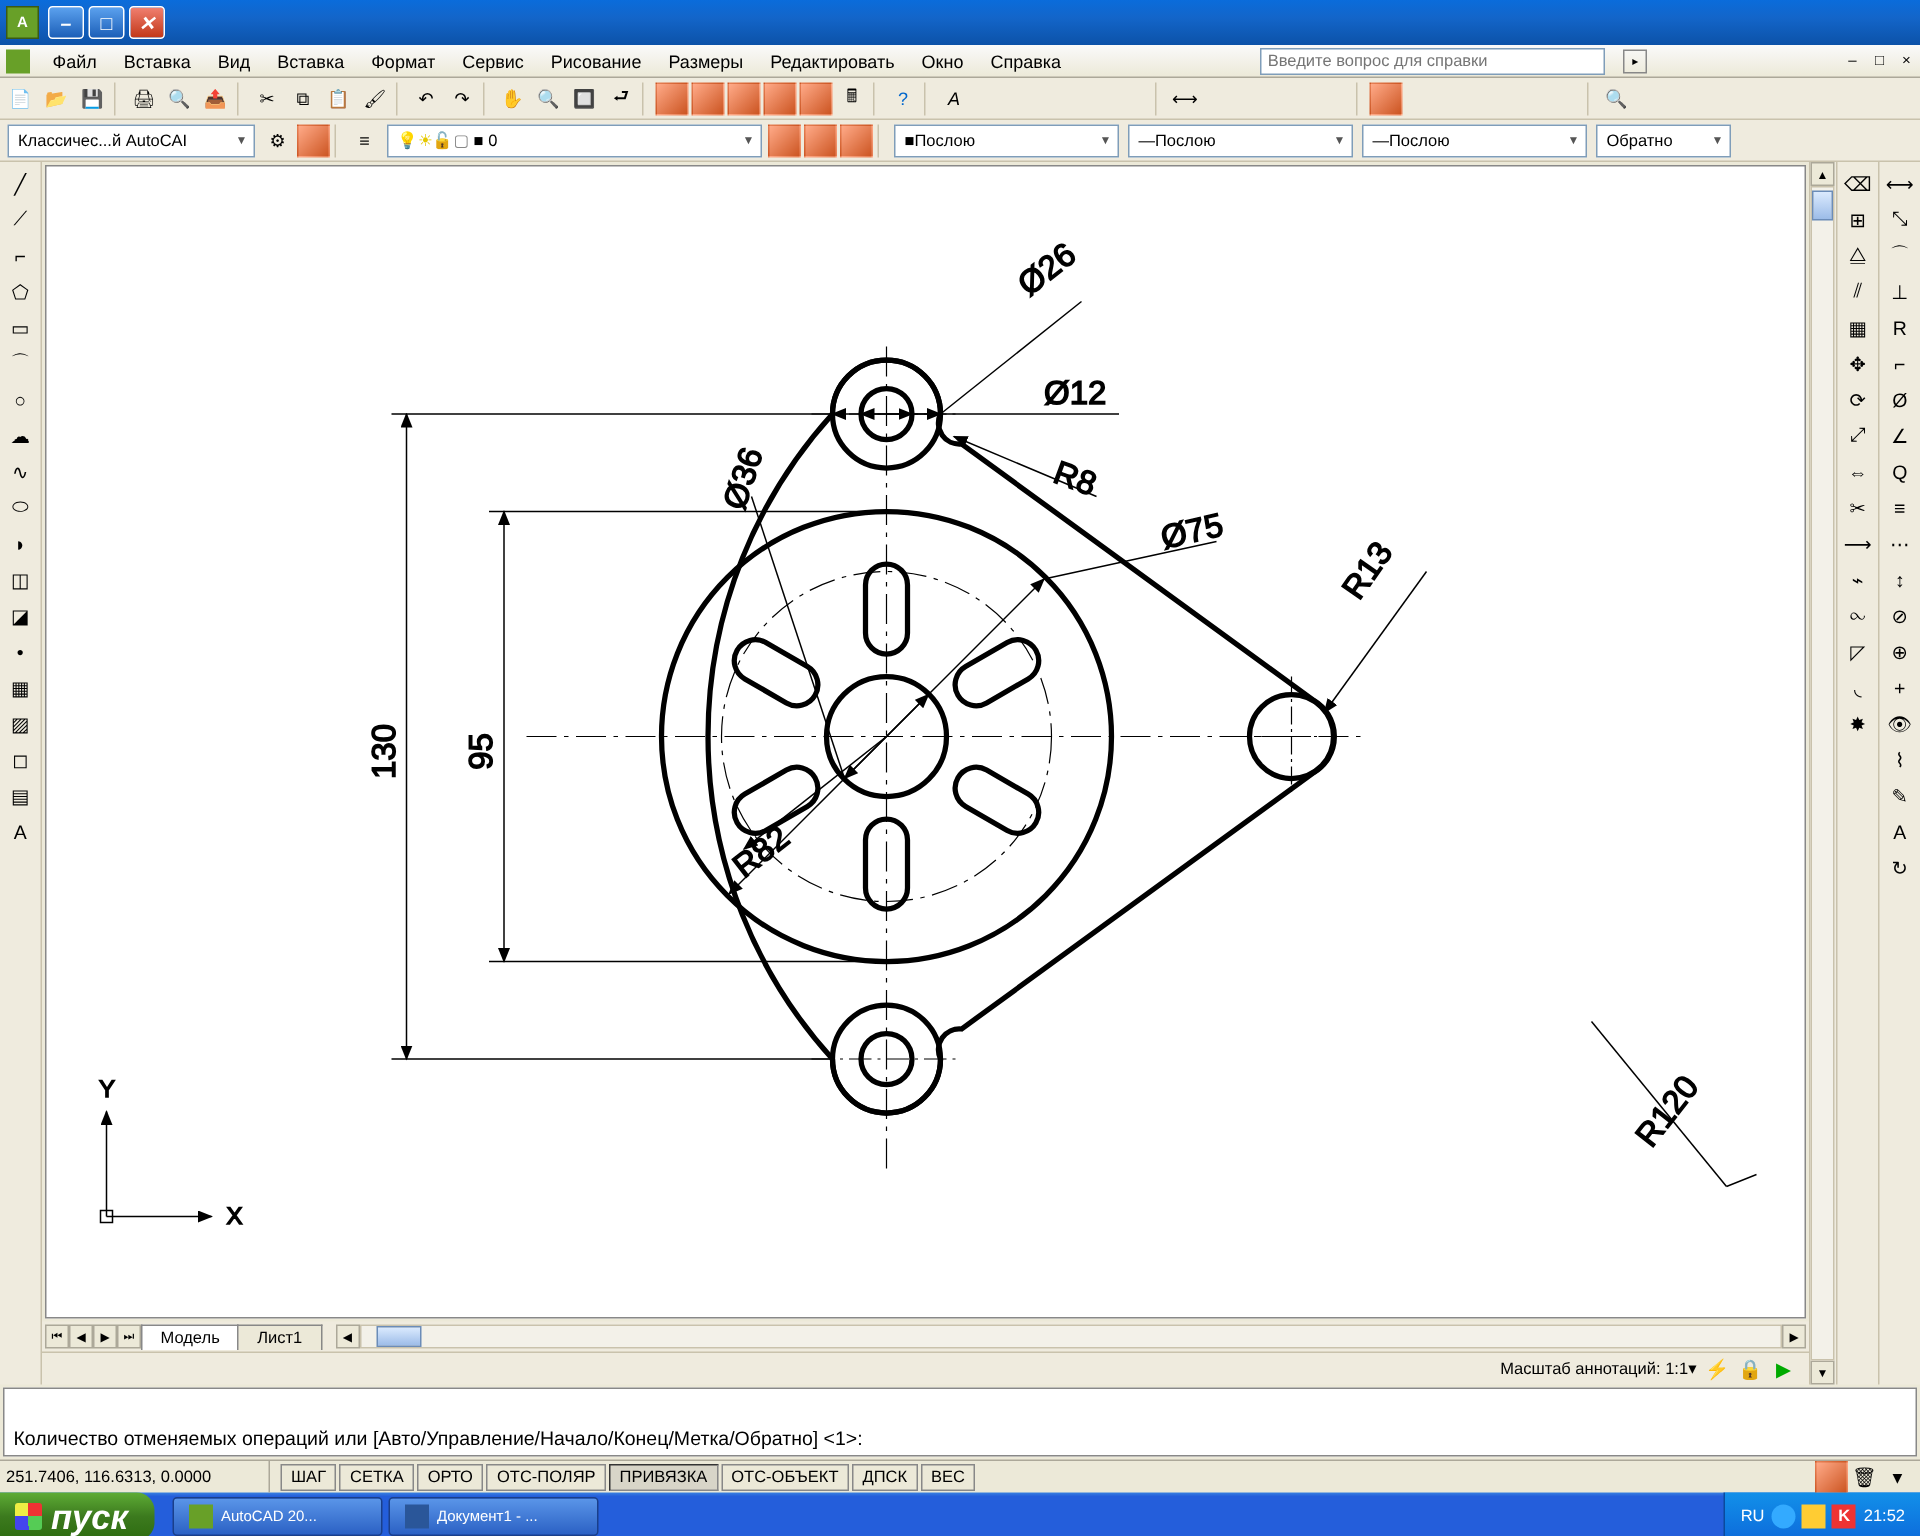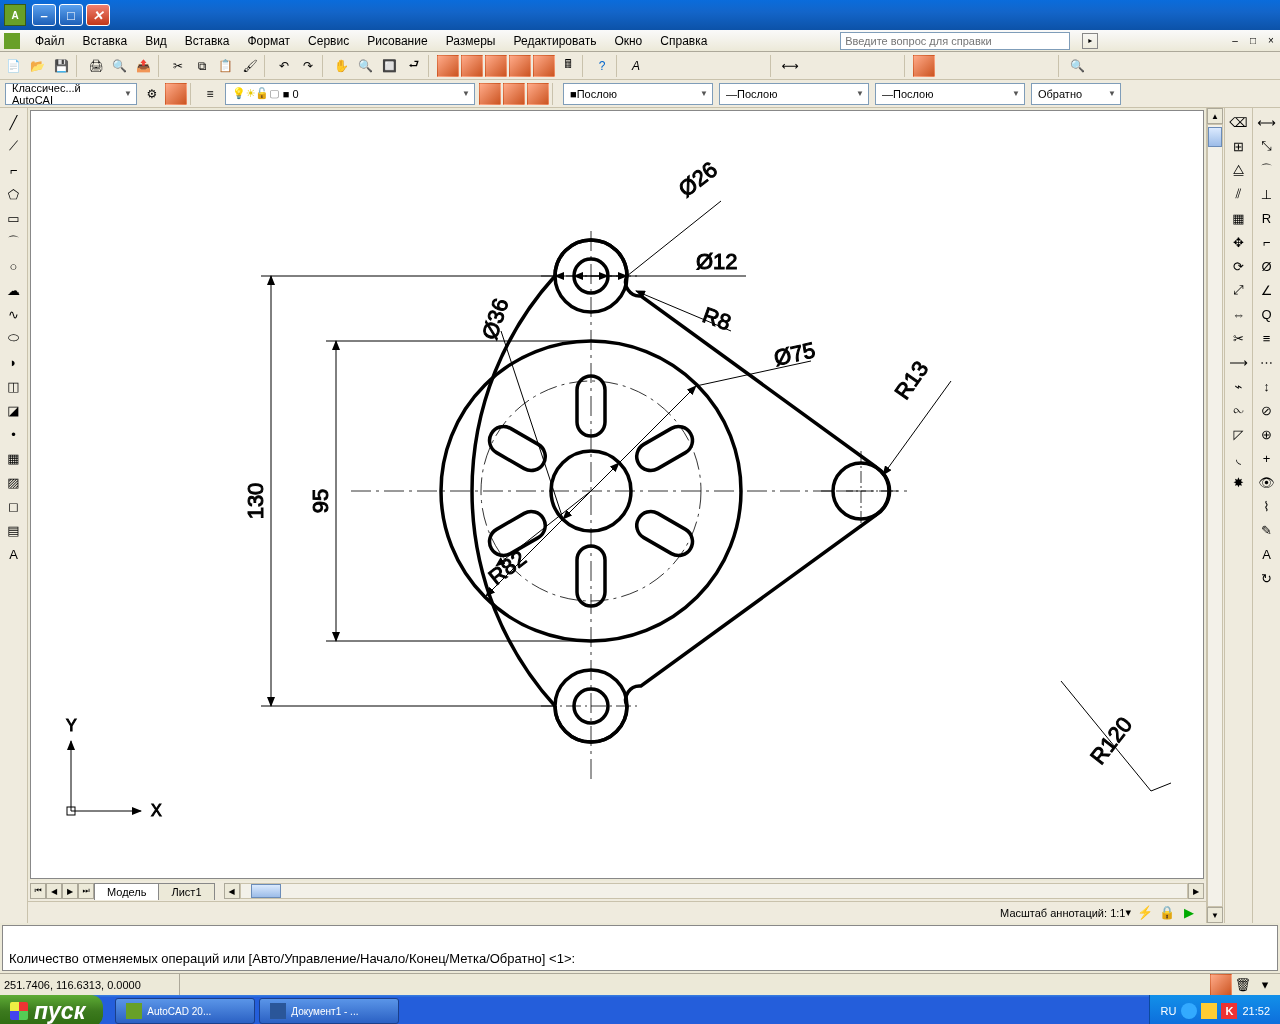--- a/index.html
+++ b/index.html
@@ -130,21 +130,21 @@
   <div class="tbtn">⟷</div>
   <div style="width:100px;"></div>
   <div class="tsep"></div>
   <div class="tbtn ico-generic"></div>
   <div style="width:120px;"></div>
   <div class="tsep"></div>
   <div class="tbtn">🔍</div>
 </div>
 
 <div class="trow">
-  <div class="tdrop" style="width:132px;">
+  <div class="tdrop" style="width:165px;">
         <span>Классичес...й AutoCAI</span>
         <span class="arr">▼</span>
       </div>
   <div class="tbtn">⚙</div>
   <div class="tbtn ico-generic"></div>
   <div class="tsep"></div>
   <div class="tbtn">≡</div>
   <div class="tdrop" style="width:250px;">
     <span style="color:#daa520;">💡</span><span style="color:#e5c800;">☀</span><span>🔓</span><span style="color:#888;">▢</span>&nbsp;■&nbsp;<span>0</span><span class="arr">▼</span>
   </div>
@@ -400,20 +400,30 @@
     <div class="vbtn">↻</div>
   </div>
 </div>
 
 <div class="cmdline">
   <span>Количество отменяемых операций или [Авто/Управление/Начало/Конец/Метка/Обратно] &lt;1&gt;:</span>
 </div>
 
 <div class="statusbar">
   <div class="coords">251.7406, 116.6313, 0.0000</div>
+  <div id="st-buttons" style="display:flex;align-items:center;padding-left:6px;">
+      <div class="st-btn">ШАГ</div>
+      <div class="st-btn">СЕТКА</div>
+      <div class="st-btn">ОРТО</div>
+      <div class="st-btn">ОТС-ПОЛЯР</div>
+      <div class="st-btn active">ПРИВЯЗКА</div>
+      <div class="st-btn">ОТС-ОБЪЕКТ</div>
+      <div class="st-btn">ДПСК</div>
+      <div class="st-btn">ВЕС</div>
+    </div>
   <div style="margin-left:auto;display:flex;align-items:center;padding-right:4px;">
     <div class="vbtn ico-generic"></div>
     <div class="vbtn">🗑</div>
     <div class="vbtn">▾</div>
   </div>
 </div>
 
 <div class="taskbar">
   <div class="start-btn">
     <div class="flag"></div>

